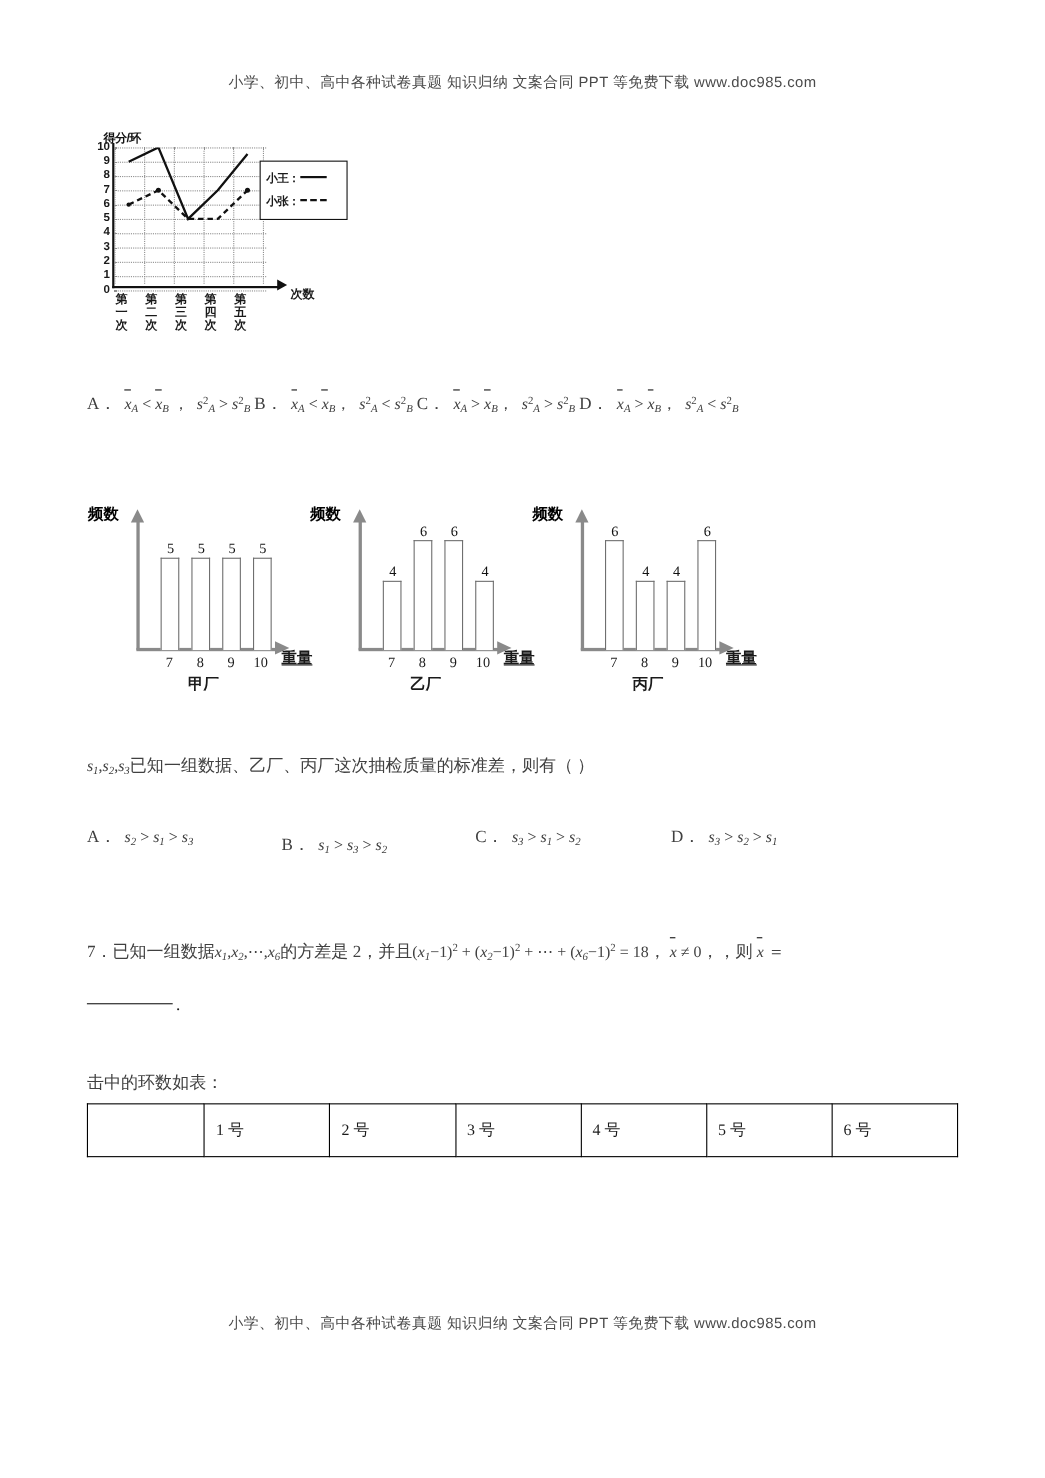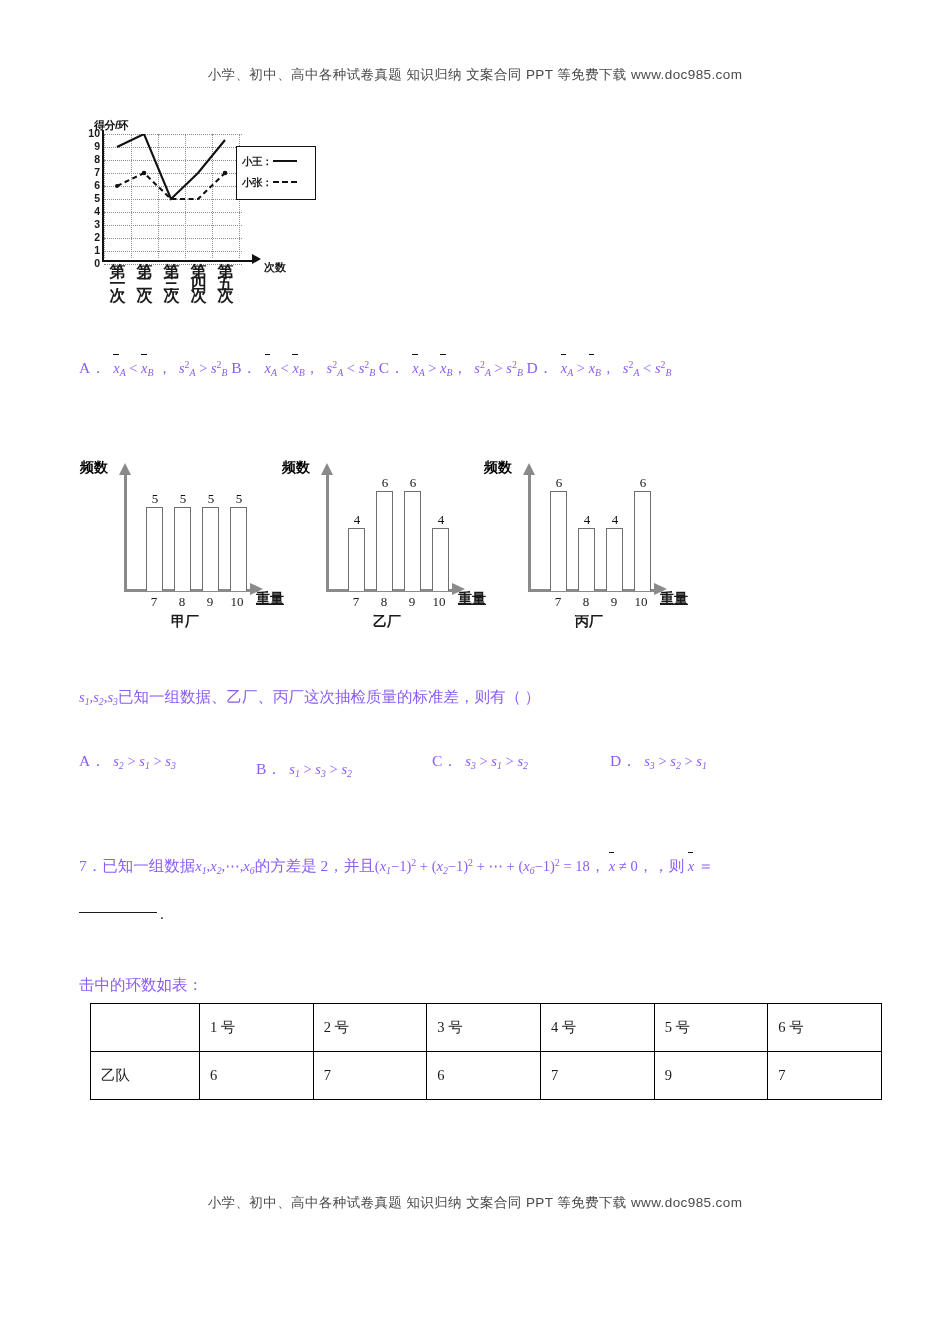--- a/index.html
+++ b/index.html
@@ -20,21 +20,21 @@
     white-space:nowrap;
   }
   .wm-top { top:66px; }
   .wm-bot { top:1194px; }
 
   
   .qline {
     position:absolute;
     font-size:15.5px;
     line-height:26px;
-    color:#8b5cf6;
+    color:#404040;
     white-space:nowrap;
   }
   .cn { font-family:"Liberation Serif","DejaVu Serif",serif; }
 
   
   .mi { font-family:"Liberation Serif","DejaVu Serif",serif; font-style:italic; }
   .sub { font-size:.68em; vertical-align:-0.28em; font-style:italic; }
   .sup { font-size:.68em; vertical-align:0.52em; }
   .ov { position:relative; display:inline-block; }
   .ov > .bar {
@@ -78,22 +78,22 @@
   }
   .lc-ylabels {
     position:absolute; left:0px; top:10px; width:22px;
   }
   .lc-ylabels span {
     position:absolute; right:0; font-size:10.5px; font-weight:bold;
     font-family:"Liberation Sans","DejaVu Sans",sans-serif; line-height:10px;
   }
   .lc-xlabels { position:absolute; left:24px; top:148px; width:160px; }
   .lc-xlabels .xl {
-    position:absolute; width:20px; text-align:right;
-    font-size:16px; font-weight:bold; line-height:12px;
+    position:absolute; width:20px; text-align:left;
+    font-size:11px; font-weight:bold; line-height:12px;
     font-family:"Liberation Sans","DejaVu Sans",sans-serif;
     letter-spacing:-0.5px;
   }
   .lc-xlabels .xl span { display:block; }
   .lc-axisname {
     position:absolute; left:186px; top:142px;
     font-size:11px; font-weight:bold;
     font-family:"Liberation Sans","DejaVu Sans",sans-serif;
   }
   .lc-legend {
@@ -159,21 +159,21 @@
     text-decoration:underline;
   }
   .bc-caption {
     position:absolute; left:60px; top:158px; width:90px; text-align:center;
     font-size:14px; font-weight:bold;
     font-family:"Liberation Sans","DejaVu Sans",sans-serif;
   }
 
   
   .tbl {
-    position:absolute; left:90px; top:1003px;
+    position:absolute; left:79px; top:1003px;
     border-collapse:collapse; width:792px;
     font-size:14.5px;
     padding-left:36px;
   }
   .tbl td {
     border:1px solid #000; height:41px; padding:3px 10px;
     vertical-align:middle; font-family:"Liberation Serif","DejaVu Serif",serif;
   }
   .tbl td.c0 { width:108px; }
   .tbl td.ch { width:114px; }
@@ -448,27 +448,18 @@
     <tbody>
       <tr>
         <td class="c0"></td>
         <td class="ch">1 号</td>
         <td class="ch">2 号</td>
         <td class="ch">3 号</td>
         <td class="ch">4 号</td>
         <td class="ch">5 号</td>
         <td class="ch">6 号</td>
       </tr>
-      <tr>
-        <td class="c0">乙队</td>
-        <td>6</td>
-        <td>7</td>
-        <td>6</td>
-        <td>7</td>
-        <td>9</td>
-        <td>7</td>
-      </tr>
     </tbody>
   </table>
 
   <div class="wm wm-bot">小学、初中、高中各种试卷真题 知识归纳 文案合同 PPT 等免费下载   www.doc985.com</div>
 
 </div>
 
 </body></html>

